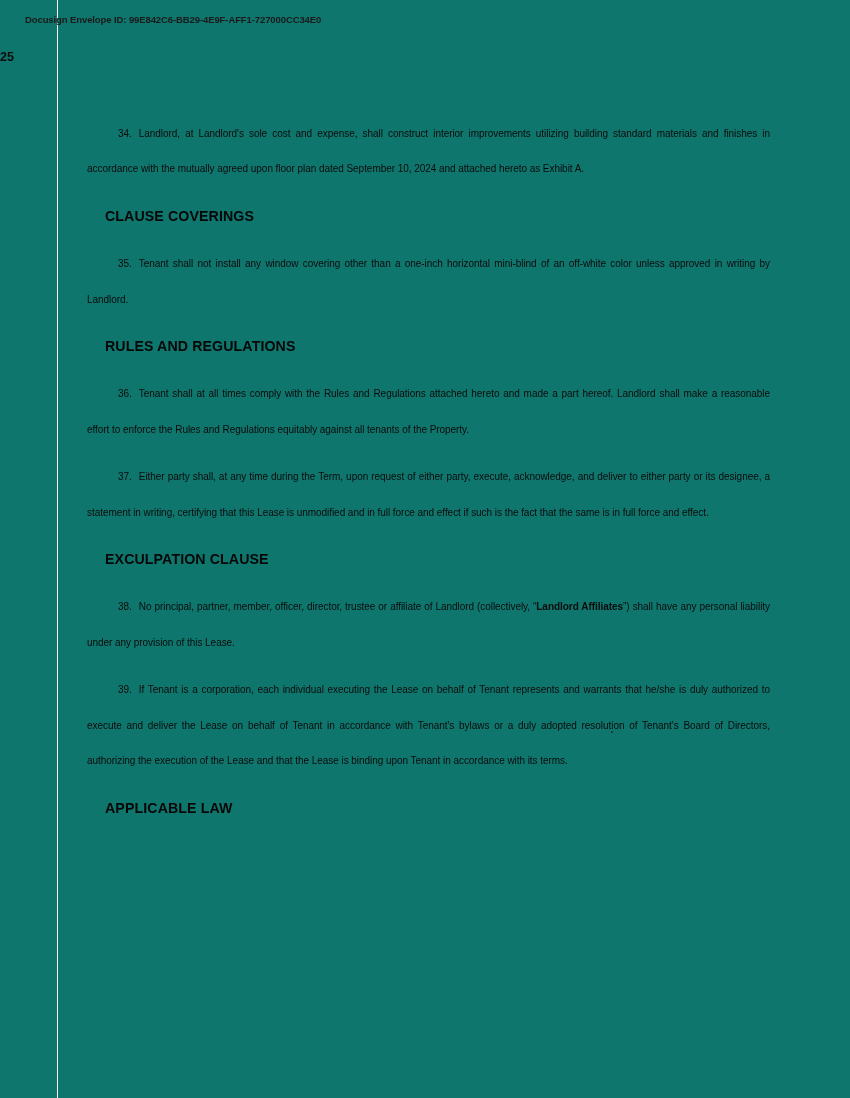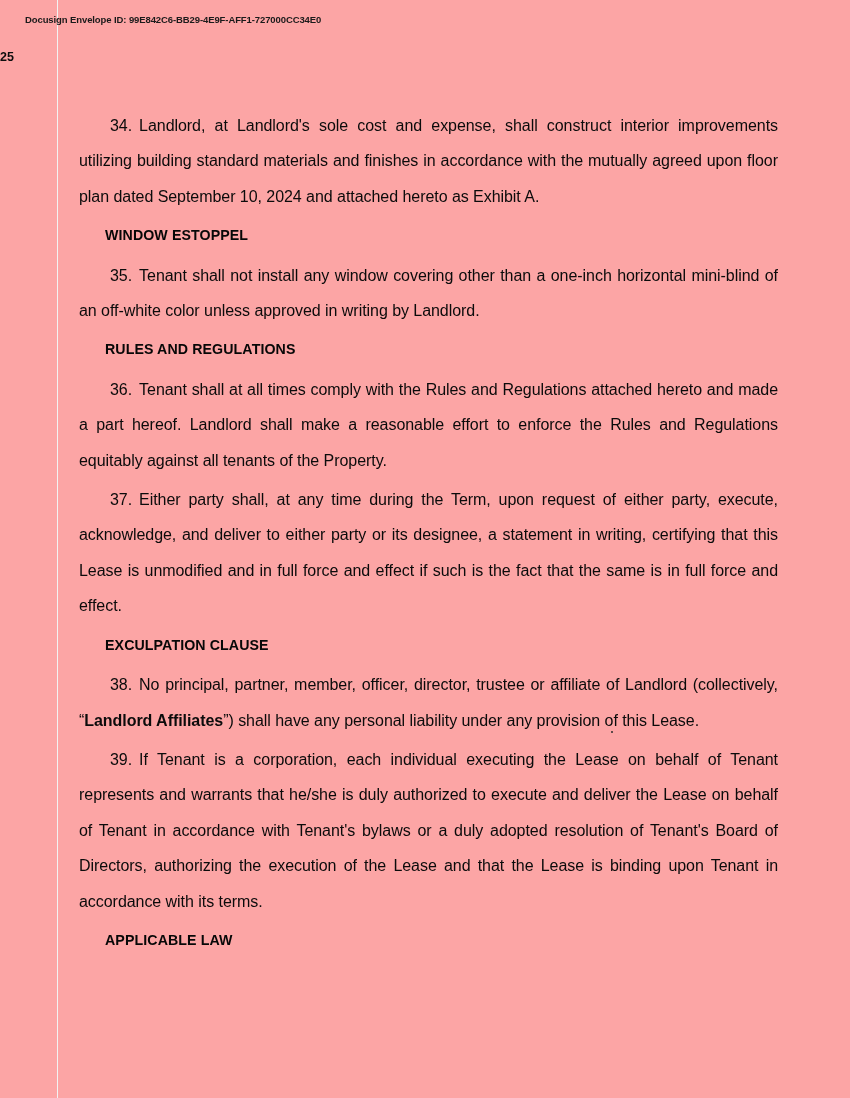--- a/index.html
+++ b/index.html
@@ -13,21 +13,21 @@
     position: relative;
     overflow: hidden;
     font-family: "Liberation Sans", sans-serif;
     color: #000000;
     -webkit-font-smoothing: antialiased;
   }
 
   .page {
     position: absolute;
     inset: 0;
-    background: #fca5a5;
+    background: #0f766e;
   }
 
   
   .scan-edge-left {
     position: absolute;
     left: 57px;
     top: 0;
     width: 1px;
     height: 1098px;
     background: #f2f2f2;
@@ -55,22 +55,22 @@
   }
 
   .content {
     position: absolute;
     left: 75px;
     top: 104px;
     width: 707px;
   }
 
   p.body-par {
-    margin: 4px;
-    font-size: 16px;
+    margin: 12px;
+    font-size: 10px;
     line-height: 35.4px;
     text-align: justify;
     text-justify: inter-word;
     color: #0b0b0b;
     letter-spacing: -0.05px;
   }
   p.body-par::after {
     content: "";
     display: inline-block;
     width: 100%;
@@ -122,21 +122,21 @@
   <div class="scan-edge-left"></div>
 
   <div class="docusign-header">Docusign Envelope ID: 99E842C6-BB29-4E9F-AFF1-727000CC34E0</div>
 
   <div class="page-number">25</div>
 
   <div class="content">
 
     <p class="body-par no-stretch"><span class="par-indent"></span><span>34.</span><span class="num-gap"></span><span>Landlord, at Landlord's sole cost and expense, shall construct interior improvements utilizing building standard materials and finishes in accordance with the mutually agreed upon floor plan dated September 10, 2024 and attached hereto as Exhibit A.</span></p>
 
-    <h2 class="section-heading">WINDOW ESTOPPEL</h2>
+    <h2 class="section-heading">CLAUSE COVERINGS</h2>
 
     <p class="body-par no-stretch"><span class="par-indent"></span><span>35.</span><span class="num-gap"></span><span>Tenant shall not install any window covering other than a one-inch horizontal mini-blind of an off-white color unless approved in writing by Landlord.</span></p>
 
     <h2 class="section-heading">RULES AND REGULATIONS</h2>
 
     <p class="body-par no-stretch"><span class="par-indent"></span><span>36.</span><span class="num-gap"></span><span>Tenant shall at all times comply with the Rules and Regulations attached hereto and made a part hereof.  Landlord shall make a reasonable effort to enforce the Rules and Regulations equitably against all tenants of the Property.</span></p>
 
 
     <p class="body-par no-stretch"><span class="par-indent"></span><span>37.</span><span class="num-gap"></span><span>Either party shall, at any time during the Term, upon request of either party, execute, acknowledge, and deliver to either party or its designee, a statement in writing, certifying that this Lease is unmodified and in full force and effect if such is the fact that the same is in full force and effect.</span></p>
 

